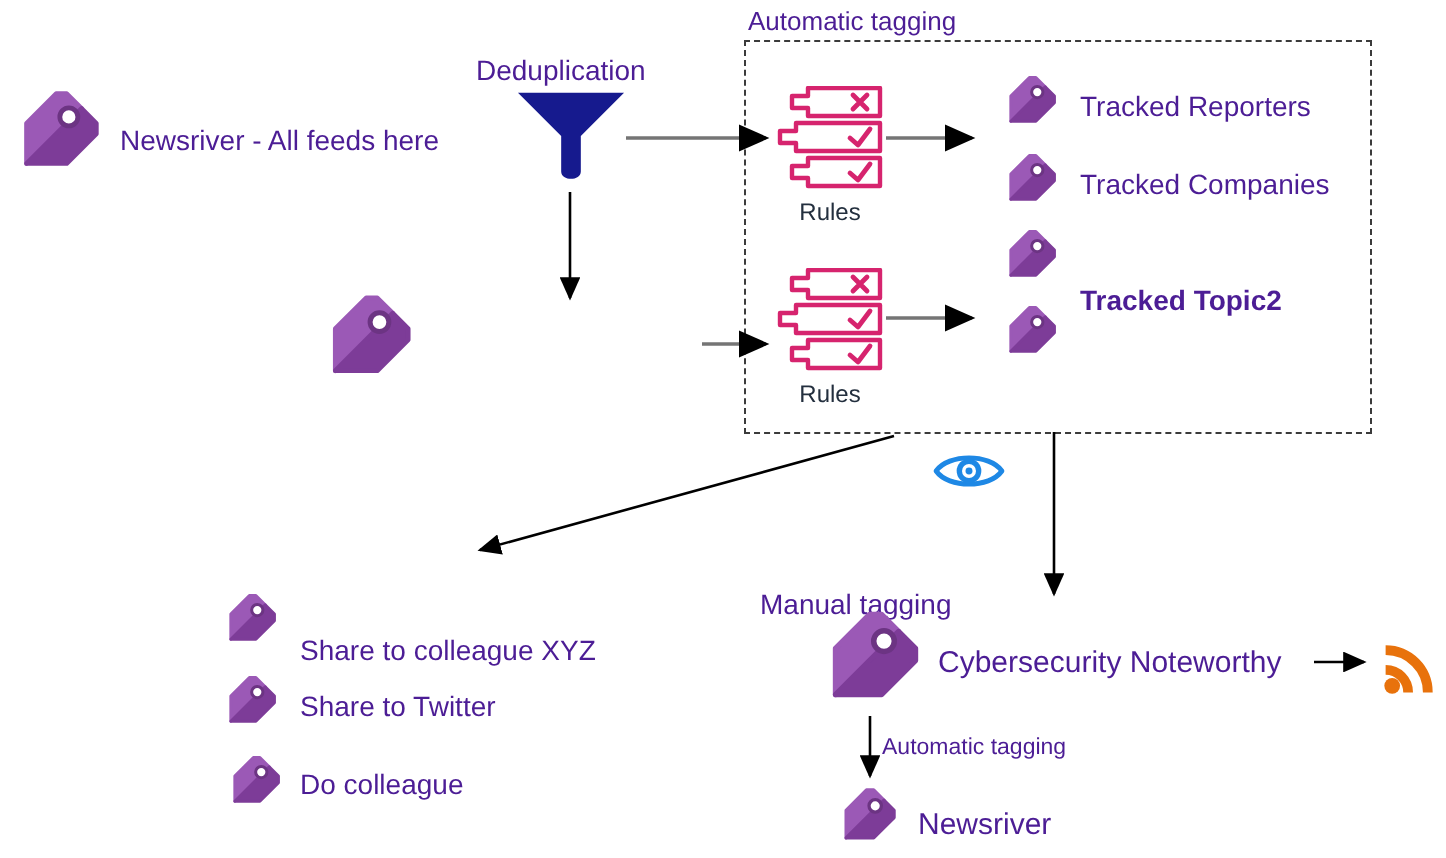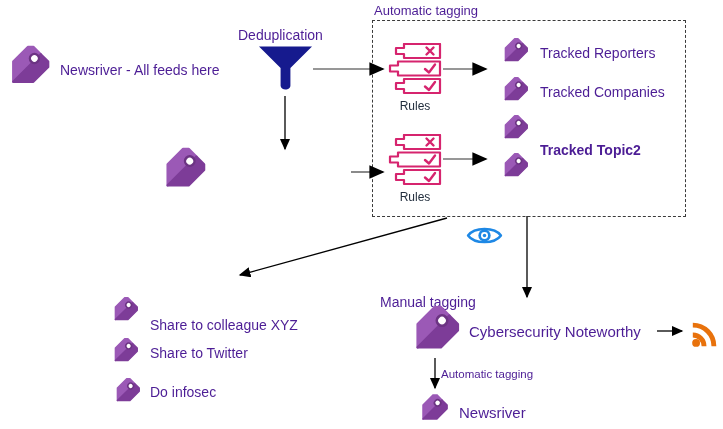--- a/index.html
+++ b/index.html
@@ -123,21 +123,21 @@
   <div class="lbl" style="left:150px;top:317px;">Share to colleague XYZ</div>
 
   <svg class="icon" style="left:109px;top:337px;" width="30" height="30" viewBox="0 0 32 32">
       <use href="#tag-shape"></use>
     </svg>
   <div class="lbl" style="left:150px;top:345px;">Share to Twitter</div>
 
   <svg class="icon" style="left:111px;top:377px;" width="30" height="30" viewBox="0 0 32 32">
       <use href="#tag-shape"></use>
     </svg>
-  <div class="lbl" style="left:150px;top:384px;">Do infosec</div>
+  <div class="lbl" style="left:150px;top:384px;">Do colleague</div>
 
   <svg class="icon" style="left:406px;top:304px;" width="55" height="55" viewBox="0 0 32 32">
       <use href="#tag-shape"></use>
     </svg>
   <div class="lbl big" style="left:469px;top:324px;">Cybersecurity Noteworthy</div>
 
   <svg class="icon" style="left:690px;top:319px;" width="30" height="30" viewBox="0 0 32 32">
     <circle cx="6.5" cy="25.5" r="4.2" style="fill:var(--rss-orange)"></circle>
     <path d="M3,17 A12,12 0 0 1 15,29" style="fill:none;stroke:var(--rss-orange);stroke-width:5.2"></path>
     <path d="M3,6.5 A22.5,22.5 0 0 1 25.5,29" style="fill:none;stroke:var(--rss-orange);stroke-width:5.2"></path>

